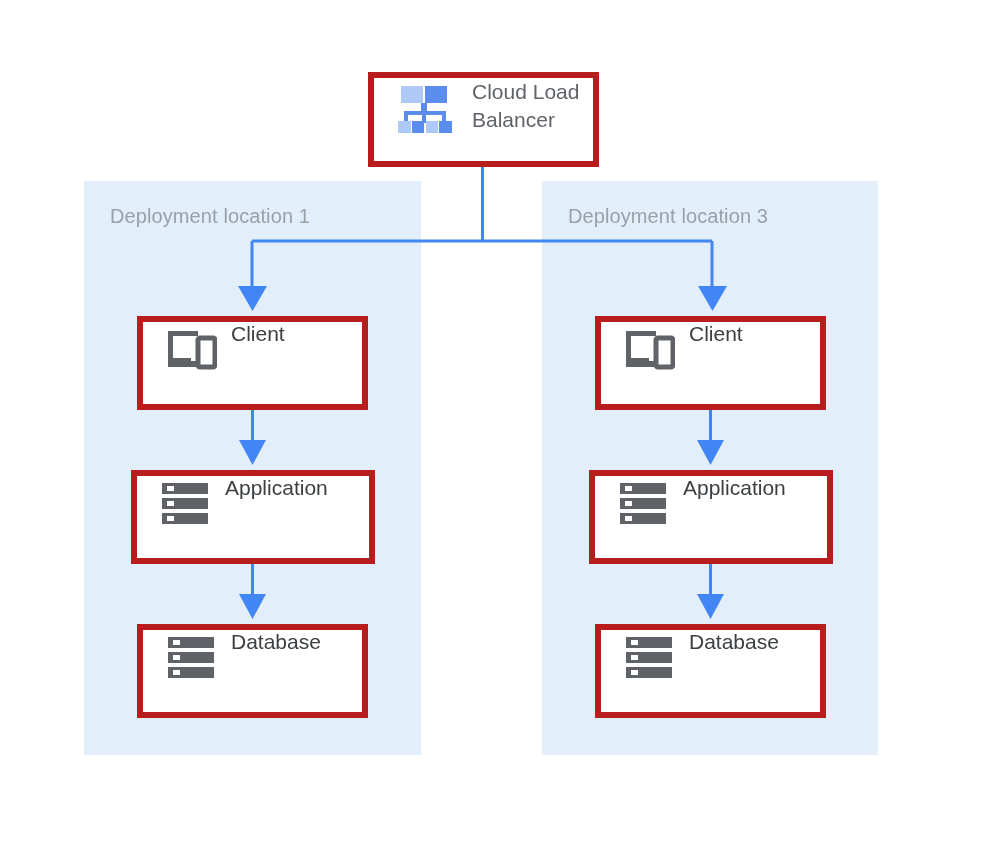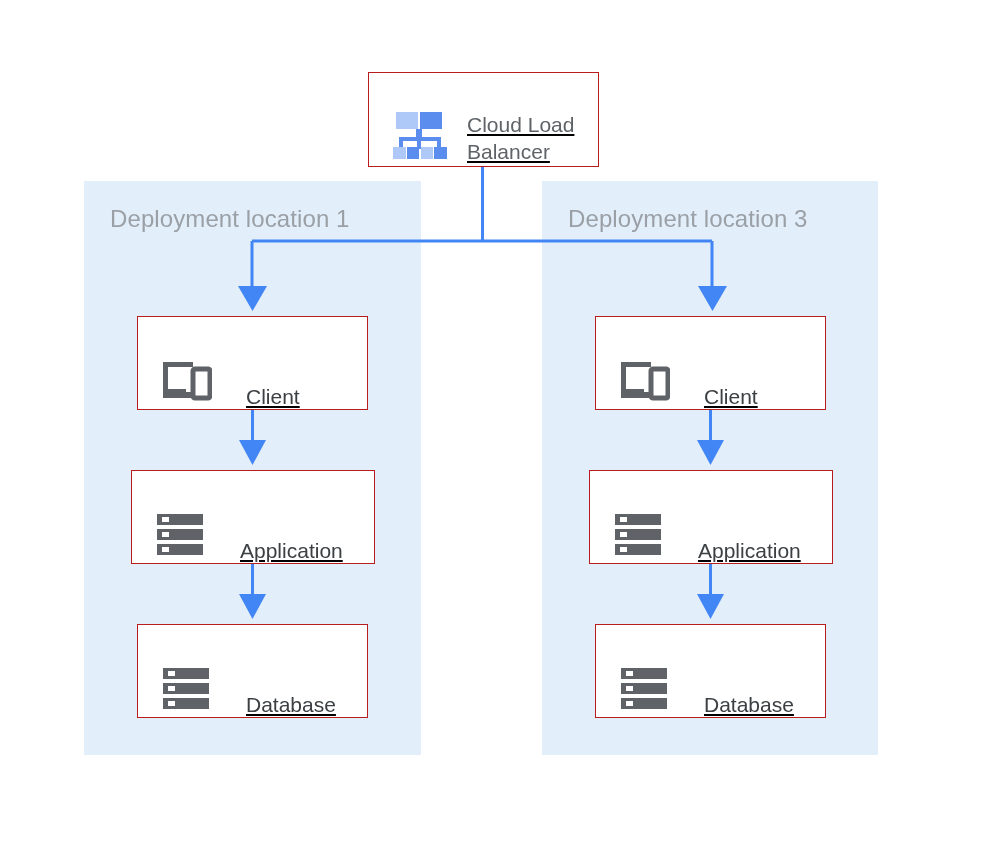--- a/index.html
+++ b/index.html
@@ -24,37 +24,36 @@
   .zone {
     position: absolute;
     background: #e3eefb;
   }
   #zone-1 { left: 84px;  top: 181px; width: 337px; height: 574px; }
   #zone-2 { left: 542px; top: 181px; width: 336px; height: 574px; }
 
   .zone-label {
     position: absolute;
     top: 205px;
-    font-size: 24px;
+    font-size: 20px;
     color: #9aa0a6;
     letter-spacing: 0.1px;
     white-space: nowrap;
   }
   #zone-1-label { left: 110px; }
   #zone-2-label { left: 568px; }
 
   
   .node {
     position: absolute;
     background: #ffffff;
-    border: 1px solid #b91c1c;
+    border: 6px solid #b91c1c;
     box-sizing: border-box;
     display: flex;
-    align-items: flex-end;
-    text-decoration: underline;
+    align-items: flex-start;
   }
   .node .icon-slot {
     flex: 0 0 auto;
     display: flex;
     align-items: center;
     justify-content: center;
   }
   .node-label {
     font-size: 21px;
     color: #3c4043;
@@ -74,21 +73,21 @@
     margin-left: 16px;
     font-size: 21px;
     color: #5f6368;
     line-height: 1.32;
     white-space: normal;
   }
 
   
   .stack-node { height: 94px; padding-left: 20px; }
   .stack-node .icon-slot { width: 56px; height: 56px; }
-  .stack-node .node-label { margin-left: 32px; }
+  .stack-node .node-label { margin-left: 12px; }
 
   #client-1 { left: 137px; top: 316px; width: 231px; }
   #app-1    { left: 131px; top: 470px; width: 244px; }
   #db-1     { left: 137px; top: 624px; width: 231px; }
 
   #client-2 { left: 595px; top: 316px; width: 231px; }
   #app-2    { left: 589px; top: 470px; width: 244px; }
   #db-2     { left: 595px; top: 624px; width: 231px; }
 
   

